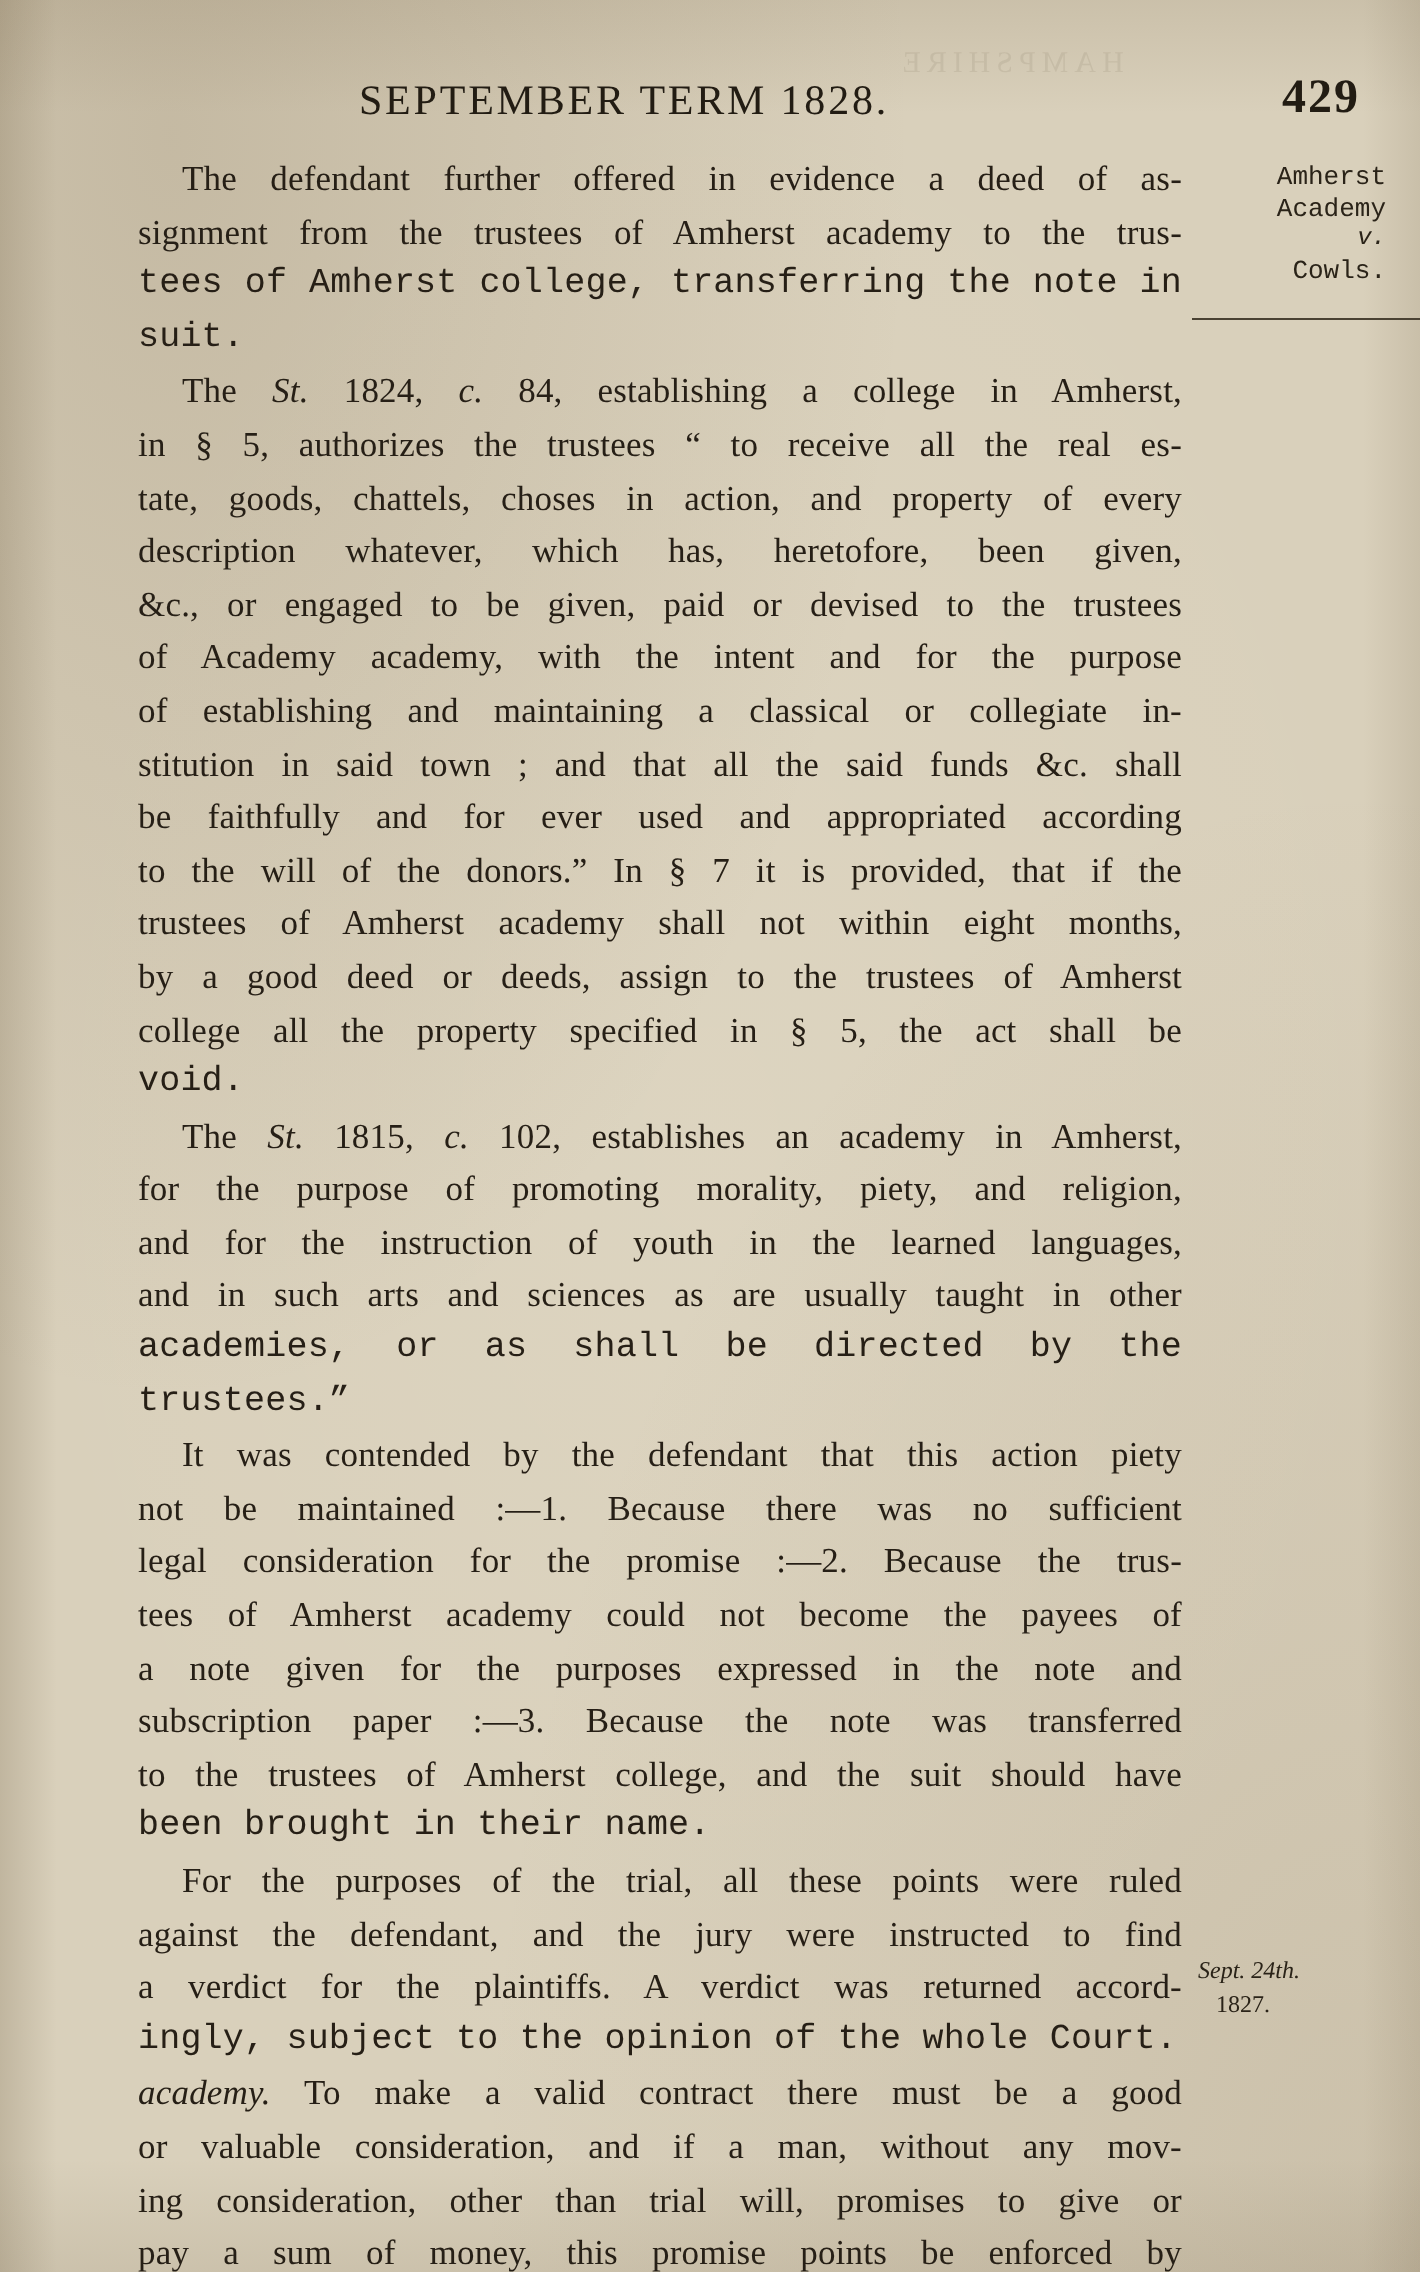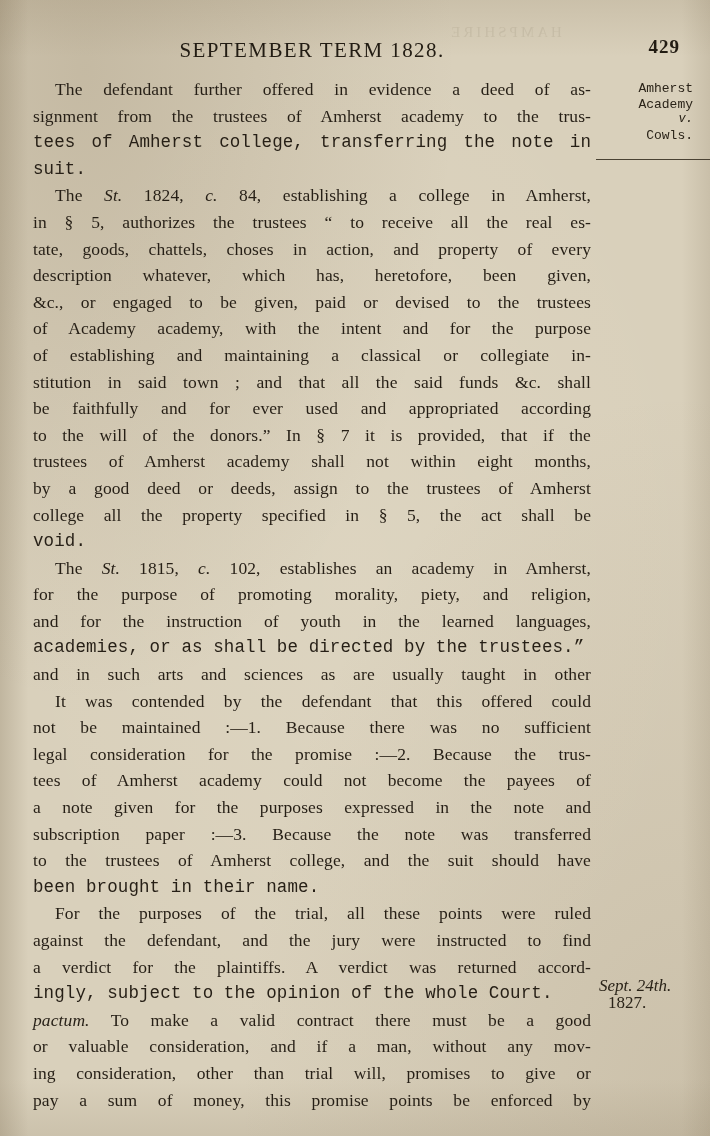--- a/index.html
+++ b/index.html
@@ -30,50 +30,51 @@
     text-align:center;
   }
   .term-heading {
     position:absolute; top:38px; left:33px; width:558px;
     text-align:center;
     font-size:21px; letter-spacing:1.4px;
     color:#221c13;
   }
   .page-number {
     position:absolute; top:36px; right:30px;
-    font-size:19px; font-weight:bold; letter-spacing:1px;
+    font-size:24px; font-weight:bold; letter-spacing:1px;
     color:#221c13;
   }
   .margin-case {
     position:absolute; top:81px; left:597px; width:96px;
     font-size:13px; line-height:15.6px;
     text-align:right;
     color:#2a2318;
     font-family:Liberation Mono, monospace;
   }
   .margin-case .vs { font-style:italic; font-size:12px; }
   .margin-rule {
     position:absolute; top:159px; left:596px; width:114px; height:1px;
     background:#4a4233;
   }
   .margin-date {
     position:absolute; top:977px; left:599px; width:100px;
-    font-size:17px; line-height:17px;
+    font-size:12px; line-height:17px;
     color:#2a2318;
   }
   .margin-date .d1 { font-style:italic; }
   .margin-date .d2 { padding-left:9px; }
   .body-text {
     position:absolute; top:76px; left:33px; width:558px;
     font-size:17.5px; line-height:26.6px;
     letter-spacing:0.1px;
   }
   .line {
     text-align:justify;
     text-align-last:justify;
+    margin-left:36px;
   }
   .line.first { text-indent:22px; }
   .line.last  { text-align-last:left;font-family:Liberation Mono, monospace; }
 </style>
 </head>
 <body>
 
 <div class="paper"></div>
 
 <div class="bleed">HAMPSHIRE</div>
@@ -108,41 +109,41 @@
       <div class="line">to the will of the donors.”  In § 7 it is provided, that if the</div>
       <div class="line">trustees of Amherst academy shall not within eight months,</div>
       <div class="line">by a good deed or deeds, assign to the trustees of Amherst</div>
       <div class="line">college all the property specified in § 5, the act shall be</div>
       <div class="line last">void.</div>
     </div>
     <div class="paragraph">
       <div class="line first">The <i>St.</i> 1815, <i>c.</i> 102, establishes an academy in Amherst,</div>
       <div class="line">for the purpose of promoting morality, piety, and religion,</div>
       <div class="line">and for the instruction of youth in the learned languages,</div>
+      <div class="line">and in such arts and sciences as are usually taught in other</div>
       <div class="line last">academies, or as shall be directed by the trustees.”</div>
-      <div class="line">and in such arts and sciences as are usually taught in other</div>
     </div>
     <div class="paragraph">
-      <div class="line first">It was contended by the defendant that this offered could</div>
+      <div class="line first">It was contended by the defendant that this action piety</div>
       <div class="line">not be maintained :—1. Because there was no sufficient</div>
       <div class="line">legal consideration for the promise :—2. Because the trus-</div>
       <div class="line">tees of Amherst academy could not become the payees of</div>
       <div class="line">a note given for the purposes expressed in the note and</div>
       <div class="line">subscription paper :—3. Because the note was transferred</div>
       <div class="line">to the trustees of Amherst college, and the suit should have</div>
       <div class="line last">been brought in their name.</div>
     </div>
     <div class="paragraph">
       <div class="line first">For the purposes of the trial, all these points were ruled</div>
       <div class="line">against the defendant, and the jury were instructed to find</div>
       <div class="line">a verdict for the plaintiffs.  A verdict was returned accord-</div>
       <div class="line last">ingly, subject to the opinion of the whole Court.</div>
     </div>
     <div class="paragraph">
-      <div class="line"><i>pactum.</i>  To make a valid contract there must be a good</div>
+      <div class="line"><i>academy.</i>  To make a valid contract there must be a good</div>
       <div class="line">or valuable consideration, and if a man, without any mov-</div>
       <div class="line">ing consideration, other than trial will, promises to give or</div>
       <div class="line">pay a sum of money, this promise points be enforced by</div>
     </div>
   </div>
 
 <div class="margin-date">
   <div class="d1">Sept. 24th.</div>
   <div class="d2">1827.</div>
 </div>

